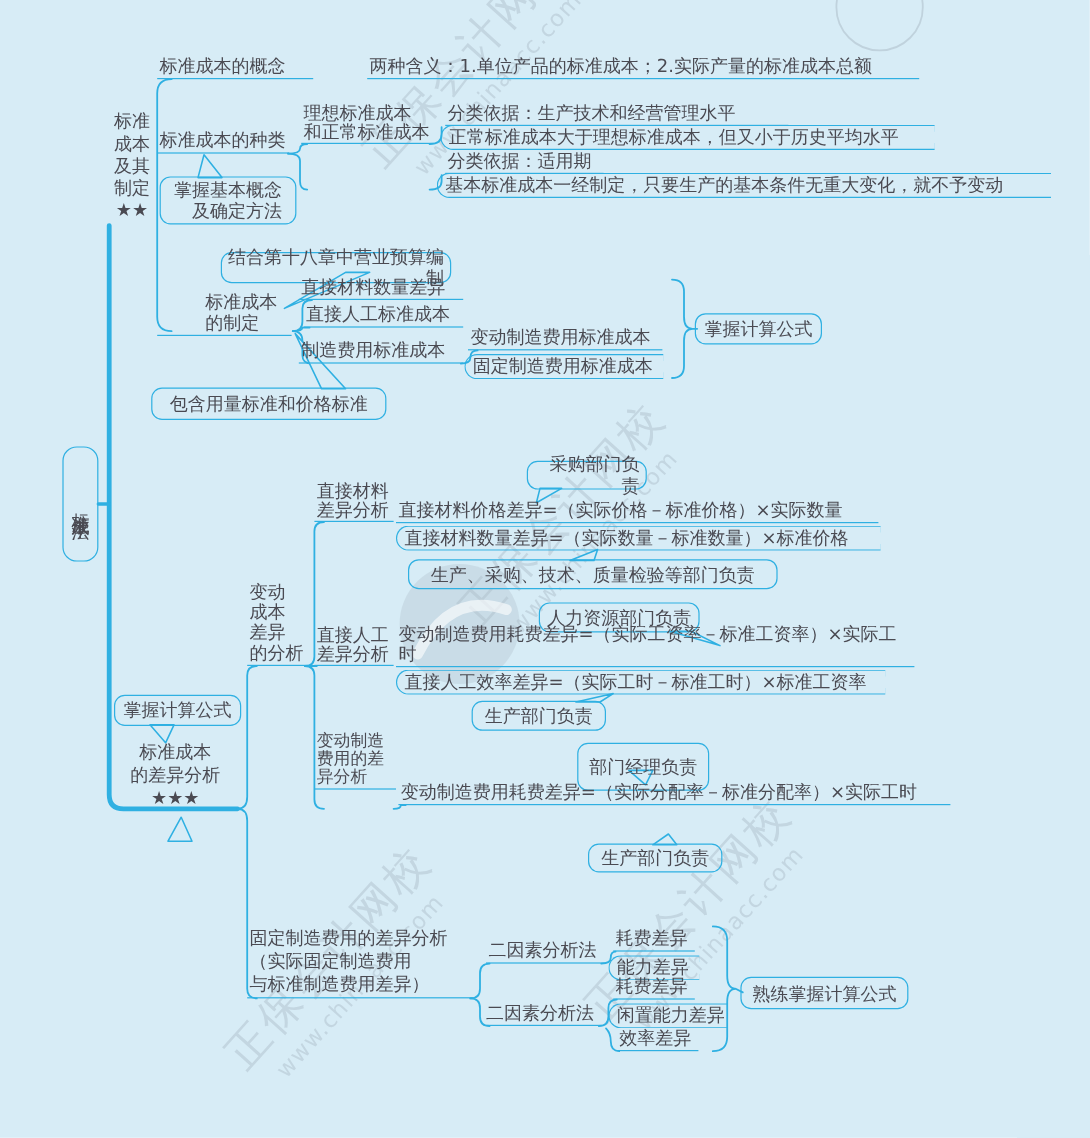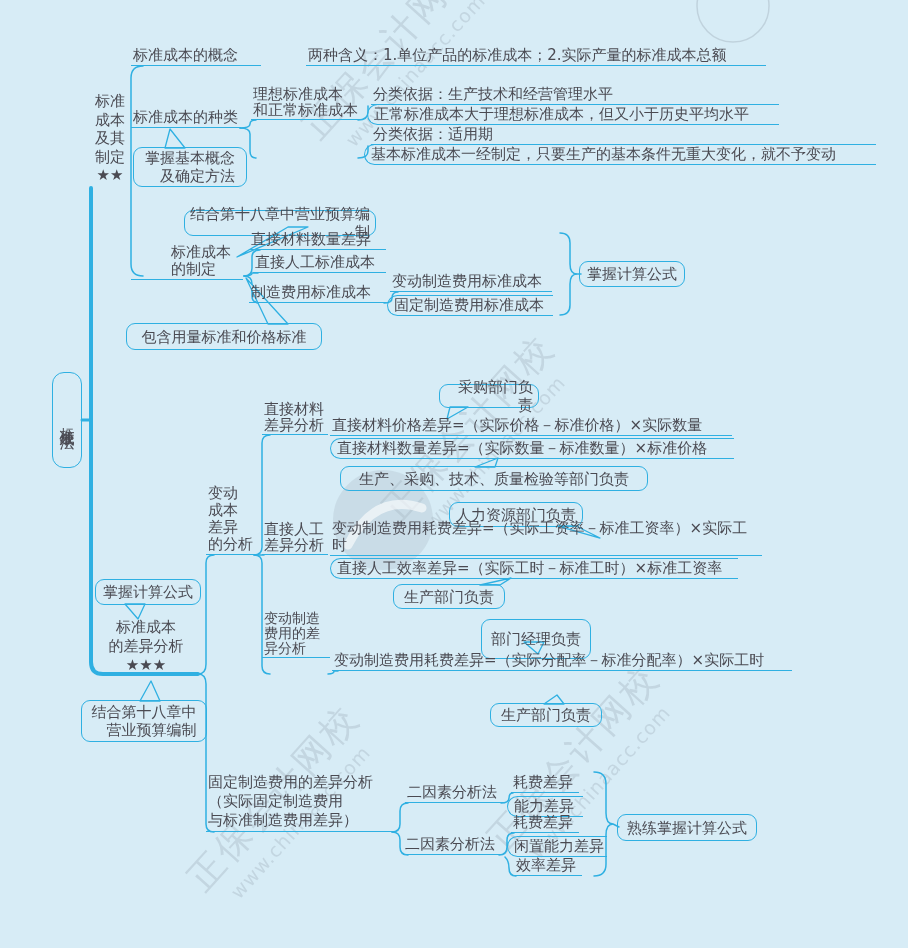--- a/index.html
+++ b/index.html
@@ -133,22 +133,20 @@
   <div class="node u" style="left:249px;top:286px;width:137px;height:17px;">制造费用标准成本</div>
   <div class="node u" style="left:390px;top:275px;width:162px;height:17px;">变动制造费用标准成本</div>
   <div class="node u2" style="left:387px;top:295px;width:166px;height:21px;">固定制造费用标准成本</div>
   <div class="callout" style="left:579px;top:261px;width:106px;height:26px;">掌握计算公式</div>
   <div class="callout" style="left:126px;top:323px;width:196px;height:27px;">包含用量标准和价格标准</div>
 
   <div class="callout" style="left:95px;top:579px;width:106px;height:26px;">掌握计算公式</div>
   <div class="node ctr" style="left:93px;top:618px;width:106px;line-height:19px;text-align:center;display:block;">标准成本
 的差异分析
 ★★★</div>
-  <div class="callout" style="left:81px;top:700px;width:126px;height:42px;">结合第十八章中
-营业预算编制</div>
 
   <div class="node u" style="left:206px;top:487px;width:52px;height:68px;line-height:17px;">变动
 成本
 差异
 的分析</div>
 
   <div class="node u" style="left:262px;top:403px;width:66px;height:32px;line-height:16px;">直接材料
 差异分析</div>
   <div class="callout" style="left:439px;top:384px;width:100px;height:24px;">采购部门负责</div>
   <div class="node u" style="left:330px;top:419px;width:402px;height:17px;">直接材料价格差异=（实际价格－标准价格）×实际数量</div>

